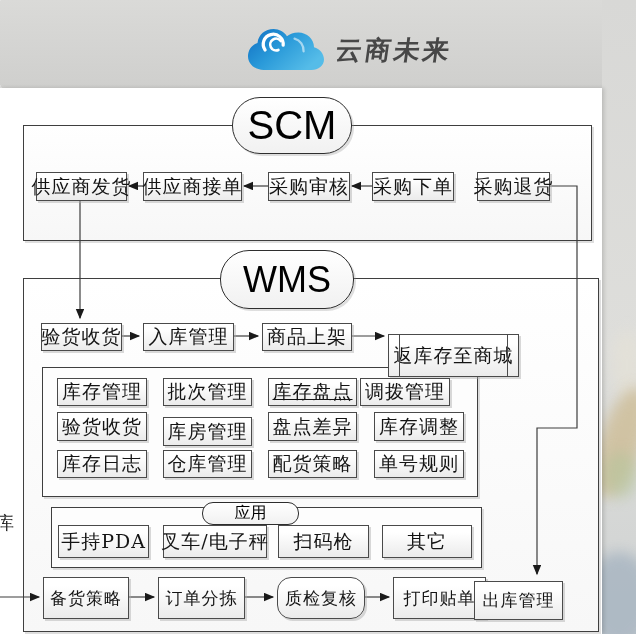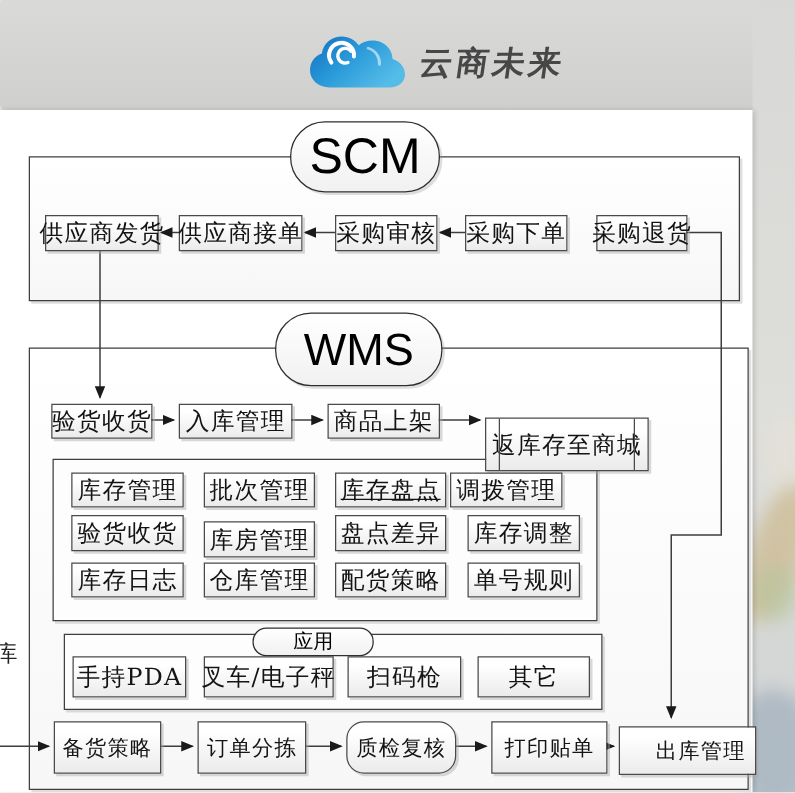--- a/index.html
+++ b/index.html
@@ -152,17 +152,17 @@
   <div class="pill apps">应用</div>
   <div class="bx" style="left:58px;top:525px;width:89px;height:31px;">手持PDA</div>
   <div class="bx" style="left:163px;top:525px;width:102px;height:31px;">叉车/电子秤</div>
   <div class="bx" style="left:278px;top:525px;width:89px;height:31px;">扫码枪</div>
   <div class="bx big" style="left:43px;top:577px;width:84px;height:40px;">备货策略</div>
 
   <div class="bx" style="left:382px;top:525px;width:88px;height:31px;">其它</div>
   <div class="bx big" style="left:158px;top:577px;width:85px;height:40px;">订单分拣</div>
   <div class="bx big" style="left:277px;top:577px;width:86px;height:40px;border-radius:14px;">质检复核</div>
   <div class="bx big" style="left:393px;top:577px;width:91px;height:40px;">打印贴单</div>
-  <div class="bx big" style="left:495px;top:581px;width:87px;height:37px;padding-left:21px;">出库管理</div>
+  <div class="bx big" style="left:474px;top:581px;width:87px;height:37px;">出库管理</div>
 
   <div class="edge-label">库</div>
 
 </div>
 
 </body></html>

